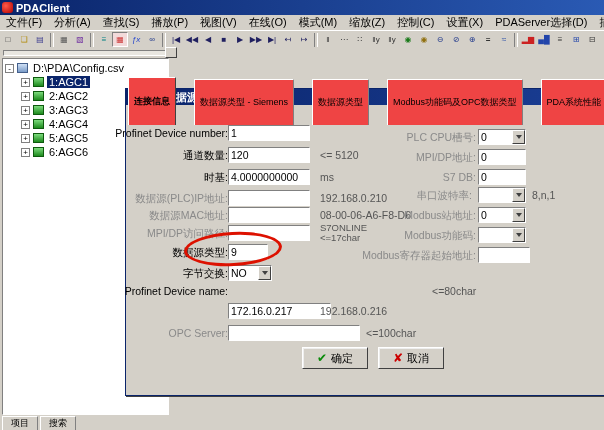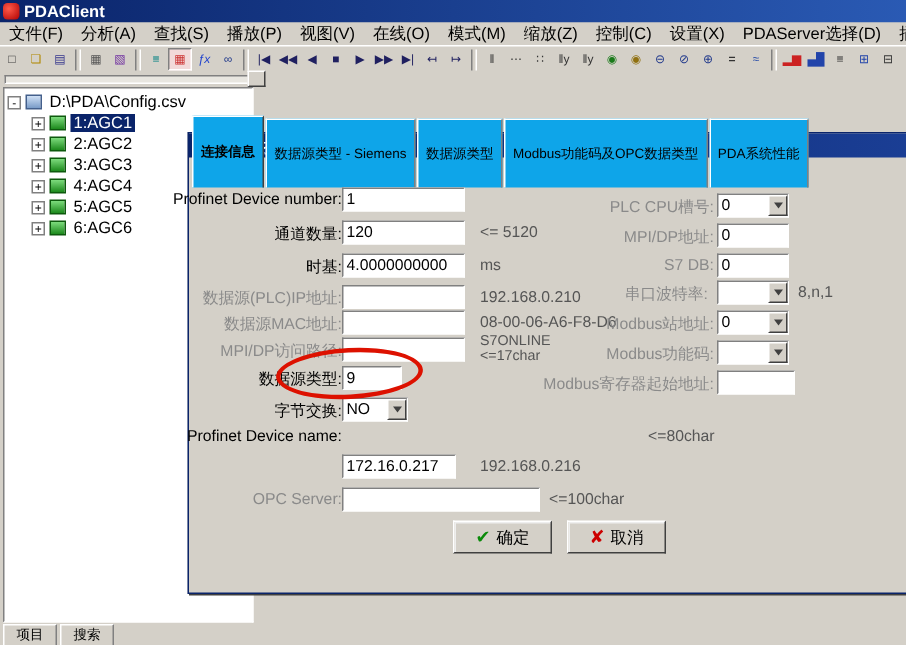--- a/index.html
+++ b/index.html
@@ -44,22 +44,22 @@
   .btab{padding:0 8px;height:13px;line-height:13px;background:#d4d0c8;border:1px solid #808080;
     border-top-color:#fff;border-left-color:#fff;margin-right:2px;}
   .dialog{position:absolute;left:125px;top:88px;width:500px;height:308px;background:#d4d0c8;
     border:1px solid #0a246a;box-shadow:1px 1px 0 #404040;box-sizing:border-box;}
   .dtitle{height:16px;background:linear-gradient(90deg,#0a246a,#1b3f96);color:#fff;display:flex;
     align-items:center;font-size:11px;font-weight:bold;padding-left:2px;}
   .dico{width:11px;height:11px;background:radial-gradient(circle at 35% 35%,#ff6a5a,#a80000);
     border-radius:3px;margin-right:4px;flex:0 0 auto;}
   .tabstrip{position:absolute;left:2px;top:18px;height:18px;display:flex;align-items:flex-end;
     font-size:9px;white-space:nowrap;}
-  .dtab{height:15px;line-height:15px;padding:15px 5px;background:#0ea5e9;border:1px solid #808080;
-    border-top-color:#fff;border-left-color:#fff;border-bottom:none;margin-right:1px;}
+  .dtab{height:15px;line-height:15px;padding:15px 5px;background:#ef4444;border:1px solid #808080;
+    border-top-color:#fff;border-left-color:#fff;border-bottom:none;margin-right:18px;}
   .dtab.active{height:17px;line-height:17px;font-weight:bold;border-color:#404040;
     border-top-color:#fff;border-left-color:#fff;position:relative;z-index:2;}
   .row{position:absolute;height:17px;font-size:11px;}
   .lab{position:absolute;top:2px;white-space:nowrap;color:#000;font-size:10.5px;}
   .lab.dis{color:#8a8a8a;}
   .fld{position:absolute;top:0;height:16px;border:1px solid #808080;
     border-bottom-color:#fff;border-right-color:#fff;background:#fff;box-sizing:border-box;
     font-size:10.5px;font-family:"Liberation Sans","DejaVu Sans",sans-serif;padding:0 2px;}
   .hint{position:absolute;top:2px;white-space:nowrap;color:#555;font-size:10.5px;}
   .hint2{position:absolute;white-space:nowrap;color:#555;font-size:9.5px;line-height:10px;top:-2px;}
@@ -253,21 +253,21 @@
       <span class="dd-arrow">
           <i></i>
         </span>
     </span>
   </div>
   <div class="row" style="left:0;top:194px;width:500px;">
     <span class="lab" style="right:398px;">Profinet Device name:</span>
     <span class="hint" style="left:306px;text-align:center;">&lt;=80char</span>
   </div>
   <div class="row" style="left:0;top:214px;width:500px;">
-    <input class="fld" style="left: 102px; width: 76px;" value="172.16.0.217">
+    <input class="fld" style="left: 102px; width: 103px;" value="172.16.0.217">
     <span class="hint" style="left:194px;">192.168.0.216</span>
   </div>
   <div class="row" style="left:0;top:236px;width:500px;">
     <span class="lab dis" style="right:398px;">OPC Server:</span>
     <input class="fld" style="left: 102px; width: 132px;" value="">
     <span class="hint" style="left:240px;">&lt;=100char</span>
   </div>
 
   <div class="row" style="left:0;top:40px;width:500px;">
     <span class="lab dis" style="right:150px;">PLC CPU槽号:</span>

